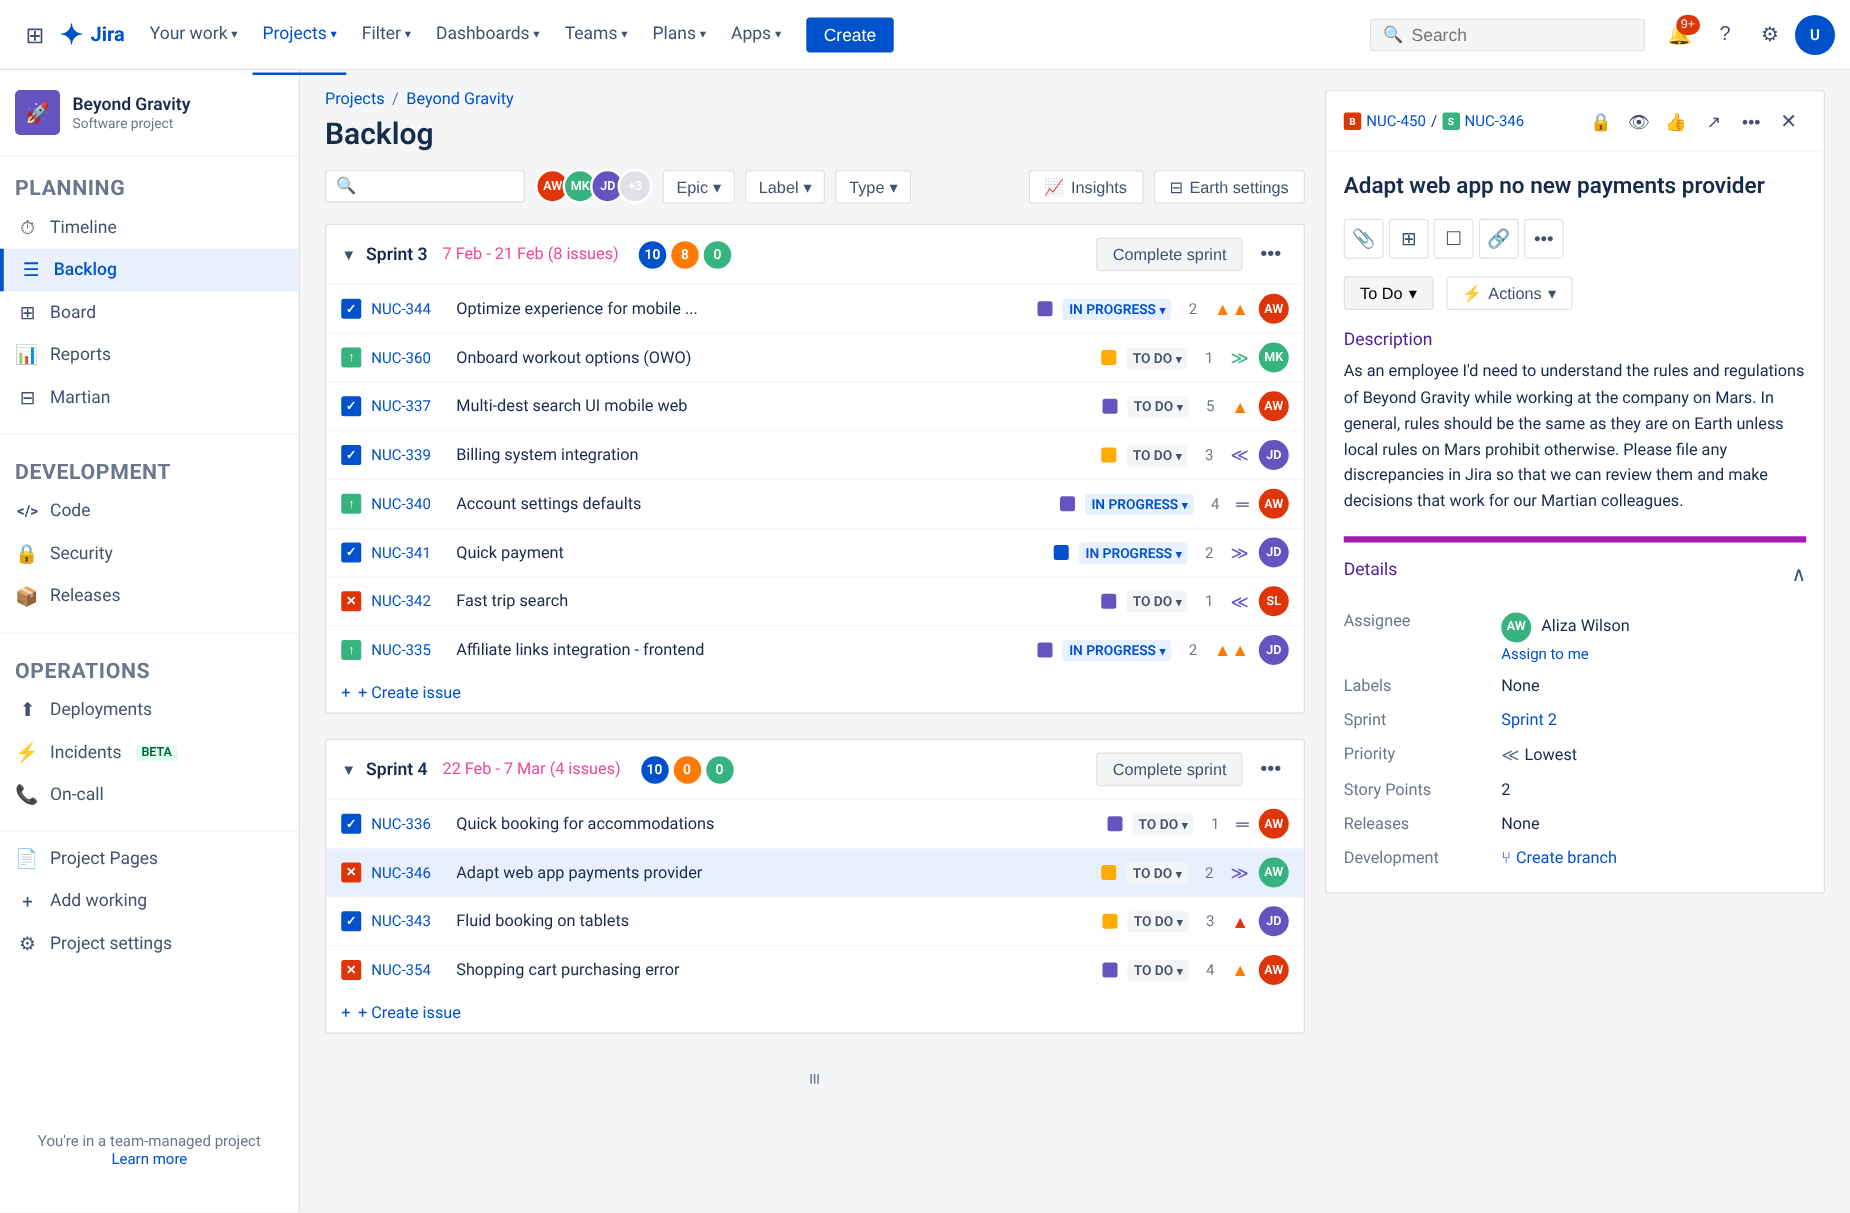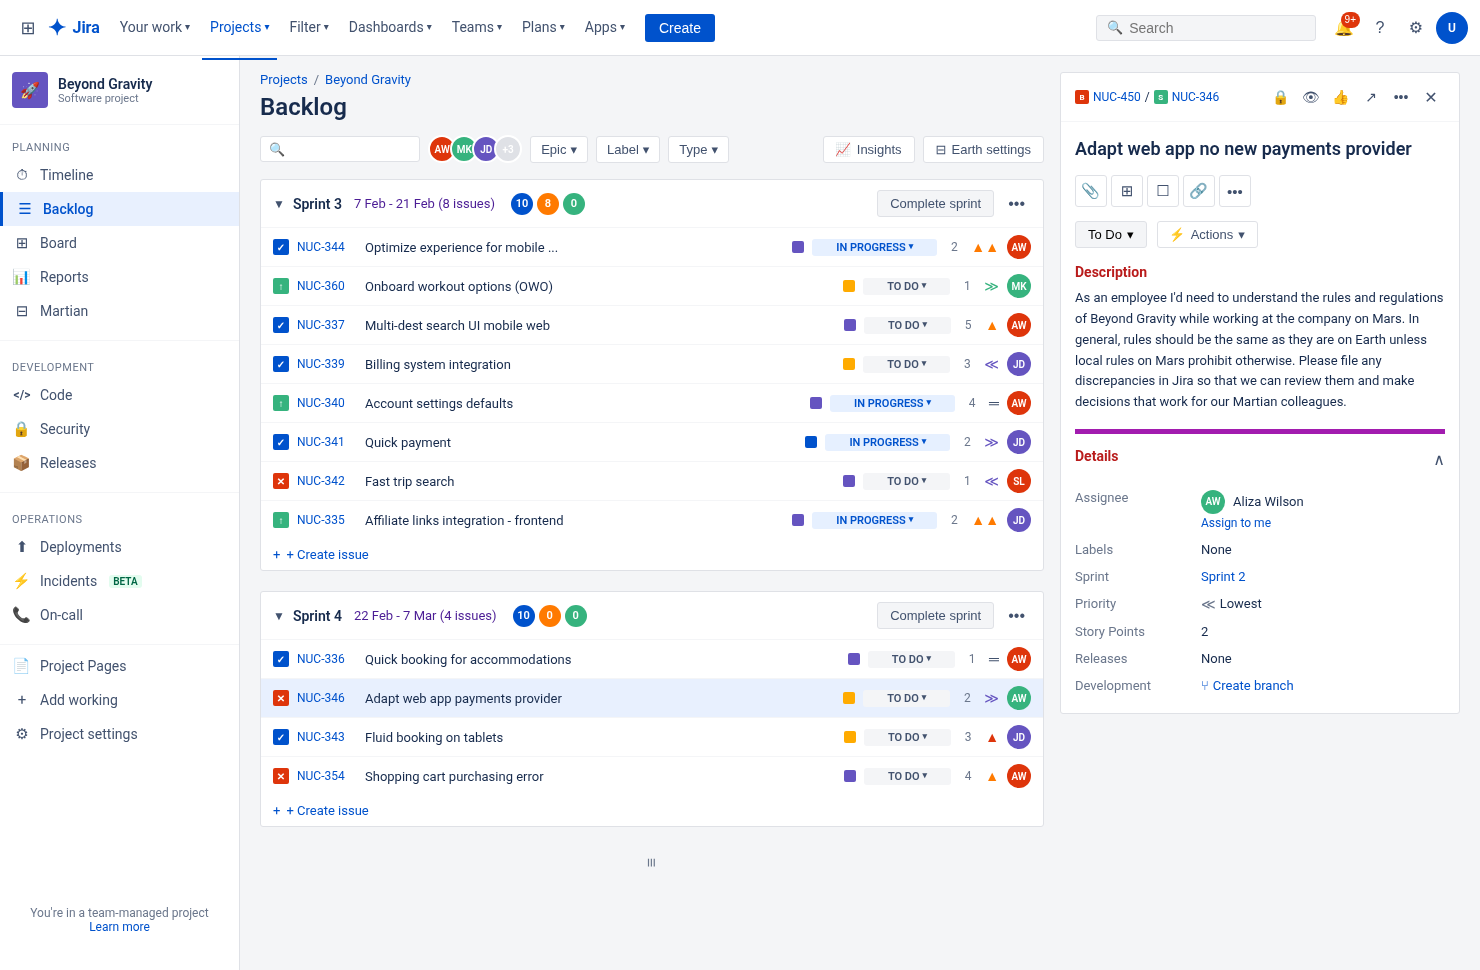--- a/index.html
+++ b/index.html
@@ -26,21 +26,21 @@
     
     .app-layout { display: flex; padding-top: 56px; height: 100vh; }
 
     
     .sidebar { width: 240px; background: #fff; border-right: 1px solid #dfe1e6; display: flex; flex-direction: column; overflow-y: auto; flex-shrink: 0; padding-bottom: 20px; }
     .sidebar-project { display: flex; align-items: center; gap: 10px; padding: 16px 12px; border-bottom: 1px solid #f4f5f7; }
     .sidebar-project-icon { width: 36px; height: 36px; border-radius: 4px; background: #6554c0; display: flex; align-items: center; justify-content: center; color: #fff; font-size: 16px; }
     .sidebar-project-name { font-size: 14px; font-weight: 600; color: #172b4d; }
     .sidebar-project-type { font-size: 11px; color: #6b778c; }
     .sidebar-section { padding: 8px 0; }
-    .sidebar-section-title { padding: 8px 12px 4px; font-size: 11px; font-weight: 400; color: #6b778c; text-transform: uppercase; letter-spacing: 0.5px; }
+    .sidebar-section-title { padding: 8px 12px 4px; font-size: 17px; font-weight: 700; color: #6b778c; text-transform: uppercase; letter-spacing: 0.5px; }
     .sidebar-item { display: flex; align-items: center; gap: 8px; padding: 7px 12px; cursor: pointer; color: #42526e; font-size: 14px; border-radius: 0; }
     .sidebar-item.active { background: #e8f0fe; color: #0052cc; font-weight: 500; border-left: 3px solid #0052cc; }
     .sidebar-item .si-icon { width: 20px; height: 20px; display: flex; align-items: center; justify-content: center; font-size: 15px; }
     .sidebar-divider { border: none; border-top: 1px solid #f4f5f7; margin: 4px 0; }
     .beta-badge { background: #e3fcef; color: #006644; font-size: 10px; font-weight: 600; border-radius: 3px; padding: 1px 4px; margin-left: 4px; }
     .sidebar-footer { padding: 16px 12px; font-size: 12px; color: #6b778c; text-align: center; margin-top: auto; }
     .sidebar-footer a { color: #0052cc; text-decoration: none; }
 
     
     .main-content { flex: 1; overflow-y: auto; display: flex; flex-direction: column; }
@@ -64,42 +64,42 @@
     .avatar-extra { background: #dfe1e6; color: #42526e; font-size: 10px; font-weight: 600; }
     .toolbar-spacer { flex: 1; }
     .insights-btn { display: flex; align-items: center; gap: 5px; padding: 5px 12px; background: #fff; border: 1px solid #dfe1e6; border-radius: 3px; cursor: pointer; font-size: 13px; color: #42526e; }
     .view-settings-btn { display: flex; align-items: center; gap: 5px; padding: 5px 12px; background: #fff; border: 1px solid #dfe1e6; border-radius: 3px; cursor: pointer; font-size: 13px; color: #42526e; }
 
     
     .sprint-block { margin-bottom: 20px; background: #fff; border: 1px solid #dfe1e6; border-radius: 3px; }
     .sprint-header { display: flex; align-items: center; padding: 10px 12px; gap: 8px; border-bottom: 1px solid #f4f5f7; }
     .sprint-toggle { cursor: pointer; color: #42526e; font-size: 12px; }
     .sprint-name { font-size: 14px; font-weight: 600; color: #172b4d; }
-    .sprint-dates { font-size: 13px; color: #4c1d95; margin-left: 4px; }
+    .sprint-dates { font-size: 13px; color: #ec4899; margin-left: 4px; }
     .sprint-badges { display: flex; gap: 4px; margin-left: 8px; }
     .sprint-badge { width: 22px; height: 22px; border-radius: 50%; display: flex; align-items: center; justify-content: center; font-size: 11px; font-weight: 600; color: #fff; }
     .sb-blue { background: #0052cc; }
     .sb-orange { background: #ff7a00; }
     .sb-green { background: #36b37e; }
     .sprint-spacer { flex: 1; }
     .complete-sprint-btn { padding: 5px 12px; background: #f4f5f7; border: 1px solid #dfe1e6; border-radius: 3px; cursor: pointer; font-size: 13px; font-weight: 500; color: #42526e; }
     .sprint-menu { background: transparent; border: none; cursor: pointer; color: #42526e; font-size: 16px; padding: 2px 6px; border-radius: 3px; }
 
     
     .issue-row { display: flex; align-items: center; padding: 7px 12px; gap: 8px; border-bottom: 1px solid #f4f5f7; cursor: pointer; }
     .issue-row.selected { background: #e8f0fe; }
     .issue-row:last-child { border-bottom: none; }
     .issue-type-icon { width: 16px; height: 16px; border-radius: 2px; display: flex; align-items: center; justify-content: center; font-size: 10px; font-weight: 700; flex-shrink: 0; }
     .it-story { background: #36b37e; color: #fff; }
     .it-bug { background: #de350b; color: #fff; }
     .it-task { background: #0052cc; color: #fff; }
     .issue-key { font-size: 12px; color: #0052cc; white-space: nowrap; min-width: 60px; }
     .issue-summary { flex: 1; font-size: 13px; color: #172b4d; white-space: nowrap; overflow: hidden; text-overflow: ellipsis; }
     .issue-color-tag { width: 12px; height: 12px; border-radius: 2px; flex-shrink: 0; }
-    .status-badge { padding: 2px 24px; border-radius: 3px; font-size: 11px; font-weight: 600; white-space: nowrap; cursor: pointer; display: flex; align-items: flex-start; gap: 3px; }
+    .status-badge { padding: 2px 5px; border-radius: 3px; font-size: 11px; font-weight: 600; white-space: nowrap; cursor: pointer; display: flex; align-items: flex-end; gap: 3px; }
     .status-inprogress { background: #e6f0ff; color: #0052cc; }
     .status-todo { background: #f4f5f7; color: #42526e; }
     .issue-points { font-size: 12px; color: #6b778c; min-width: 18px; text-align: center; }
     .priority-icon { font-size: 14px; }
     .issue-avatar { width: 24px; height: 24px; border-radius: 50%; display: flex; align-items: center; justify-content: center; font-size: 10px; font-weight: 600; color: #fff; flex-shrink: 0; }
 
     .create-issue-row { display: flex; align-items: center; gap: 6px; padding: 8px 12px; color: #0052cc; font-size: 13px; cursor: pointer; }
 
     
     .detail-panel { width: 400px; background: #fff; border: 1px solid #dfe1e6; border-radius: 3px; margin-left: 16px; flex-shrink: 0; overflow-y: auto; height: fit-content; max-height: calc(100vh - 120px); }
@@ -110,21 +110,21 @@
     .detail-spacer { flex: 1; }
     .detail-actions { display: flex; align-items: center; gap: 2px; }
     .da-btn { width: 28px; height: 28px; border-radius: 3px; display: flex; align-items: center; justify-content: center; cursor: pointer; background: transparent; border: none; color: #42526e; font-size: 14px; }
     .detail-body { padding: 14px; }
     .detail-title { font-size: 18px; font-weight: 600; color: #172b4d; margin-bottom: 14px; line-height: 1.4; }
     .detail-toolbar { display: flex; align-items: center; gap: 4px; margin-bottom: 14px; }
     .dt-btn { width: 32px; height: 32px; border-radius: 3px; display: flex; align-items: center; justify-content: center; cursor: pointer; background: transparent; border: 1px solid #dfe1e6; color: #42526e; font-size: 15px; }
     .detail-status-row { display: flex; align-items: center; gap: 10px; margin-bottom: 16px; }
     .status-dropdown { display: flex; align-items: center; gap: 5px; padding: 5px 12px; background: #f4f5f7; border: 1px solid #dfe1e6; border-radius: 3px; cursor: pointer; font-size: 13px; font-weight: 500; }
     .actions-btn { display: flex; align-items: center; gap: 5px; padding: 5px 12px; background: #fff; border: 1px solid #dfe1e6; border-radius: 3px; cursor: pointer; font-size: 13px; color: #42526e; }
-    .detail-section-title { font-size: 14px; font-weight: 700; color: #b91c1c; margin-bottom: 8px; }
+    .detail-section-title { font-size: 14px; font-weight: 400; color: #4c1d95; margin-bottom: 8px; }
     .detail-description { font-size: 13px; color: #172b4d; line-height: 1.6; margin-bottom: 16px; }
     .detail-details { border-top: 5px solid #a21caf; padding-top: 14px; }
     .details-header { display: flex; align-items: center; justify-content: space-between; margin-bottom: 12px; cursor: pointer; }
     .details-toggle { font-size: 16px; color: #42526e; }
     .detail-field { display: flex; align-items: flex-start; padding: 6px 0; gap: 16px; }
     .field-label { min-width: 110px; font-size: 13px; color: #6b778c; flex-shrink: 0; }
     .field-value { font-size: 13px; color: #172b4d; flex: 1; }
     .field-value.link { color: #0052cc; cursor: pointer; }
     .assignee-row { display: flex; align-items: center; gap: 8px; }
     .assignee-avatar { width: 24px; height: 24px; border-radius: 50%; background: #36b37e; display: flex; align-items: center; justify-content: center; font-size: 10px; color: #fff; font-weight: 600; }

